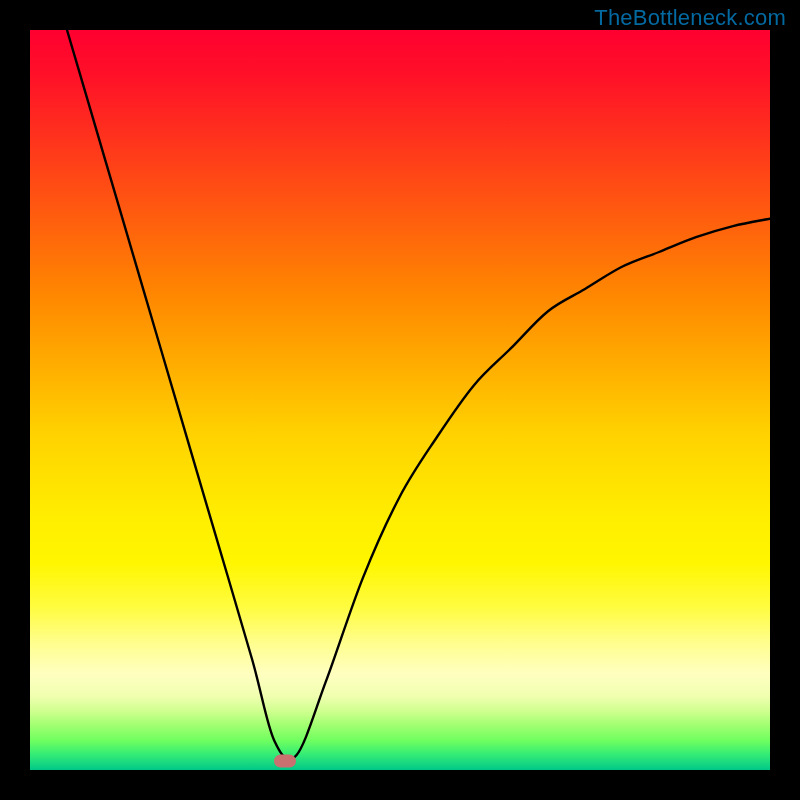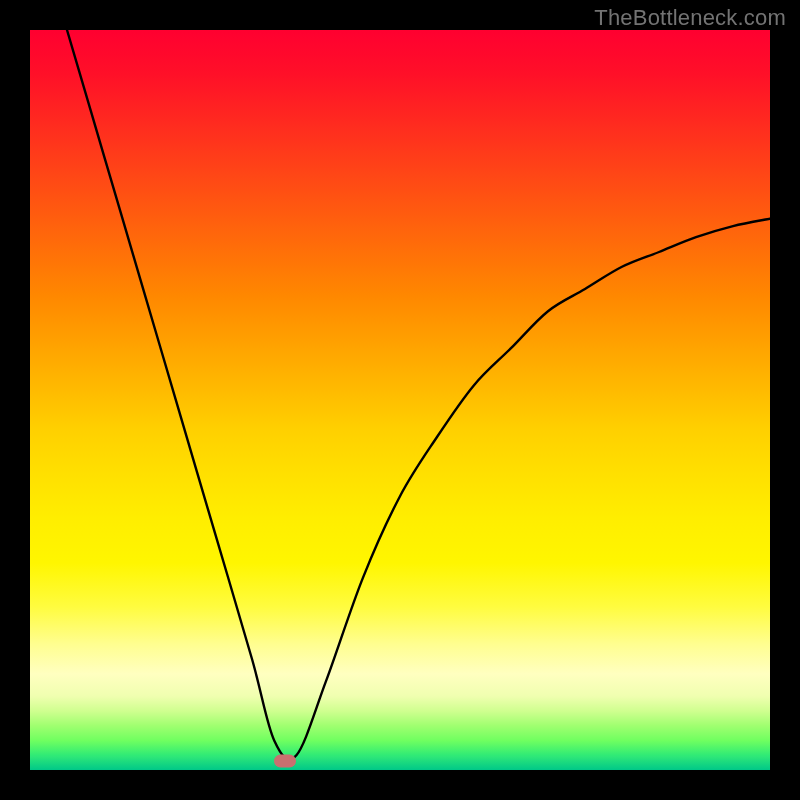--- a/index.html
+++ b/index.html
@@ -68,21 +68,21 @@
     width: 22px;
     height: 13px;
     background: #c97070;
     border-radius: 7px;
     transform: translate(-50%, -50%);
   }
   .watermark {
     position: absolute;
     top: 5px;
     right: 14px;
-    color: #737373;
+    color: #0369a1;
     font-family: Arial, Helvetica, sans-serif;
     font-size: 22px;
     letter-spacing: 0.2px;
   }
 </style>
 </head>
 <body>
 
 <div class="canvas">
   <div class="watermark">TheBottleneck.com</div>

